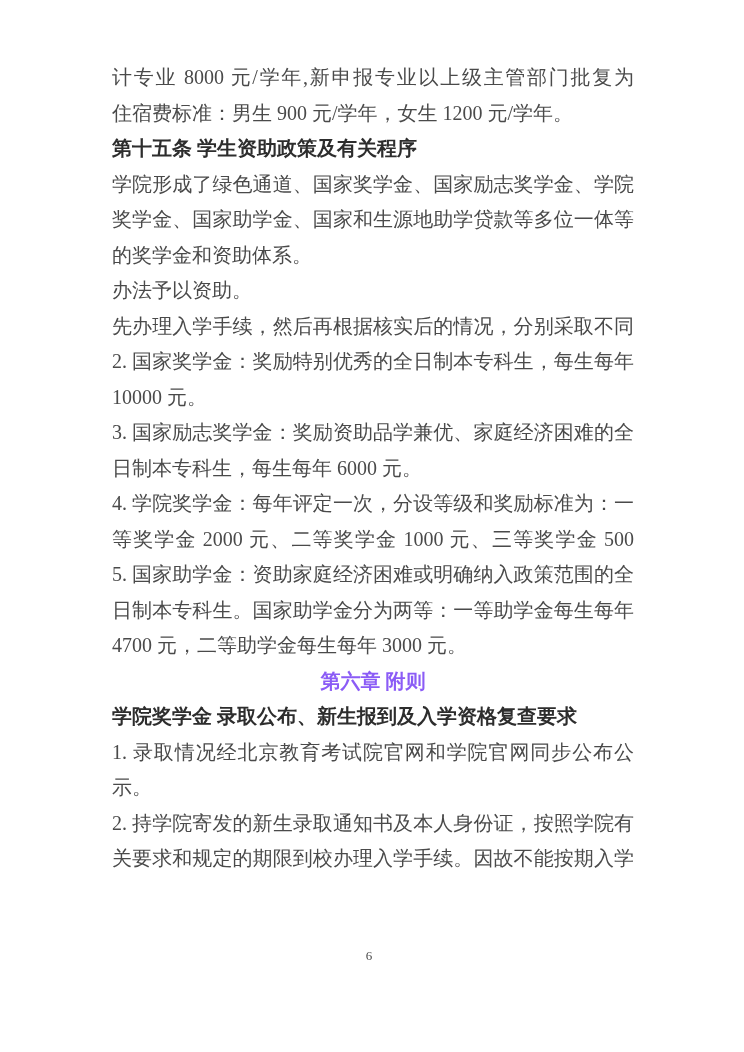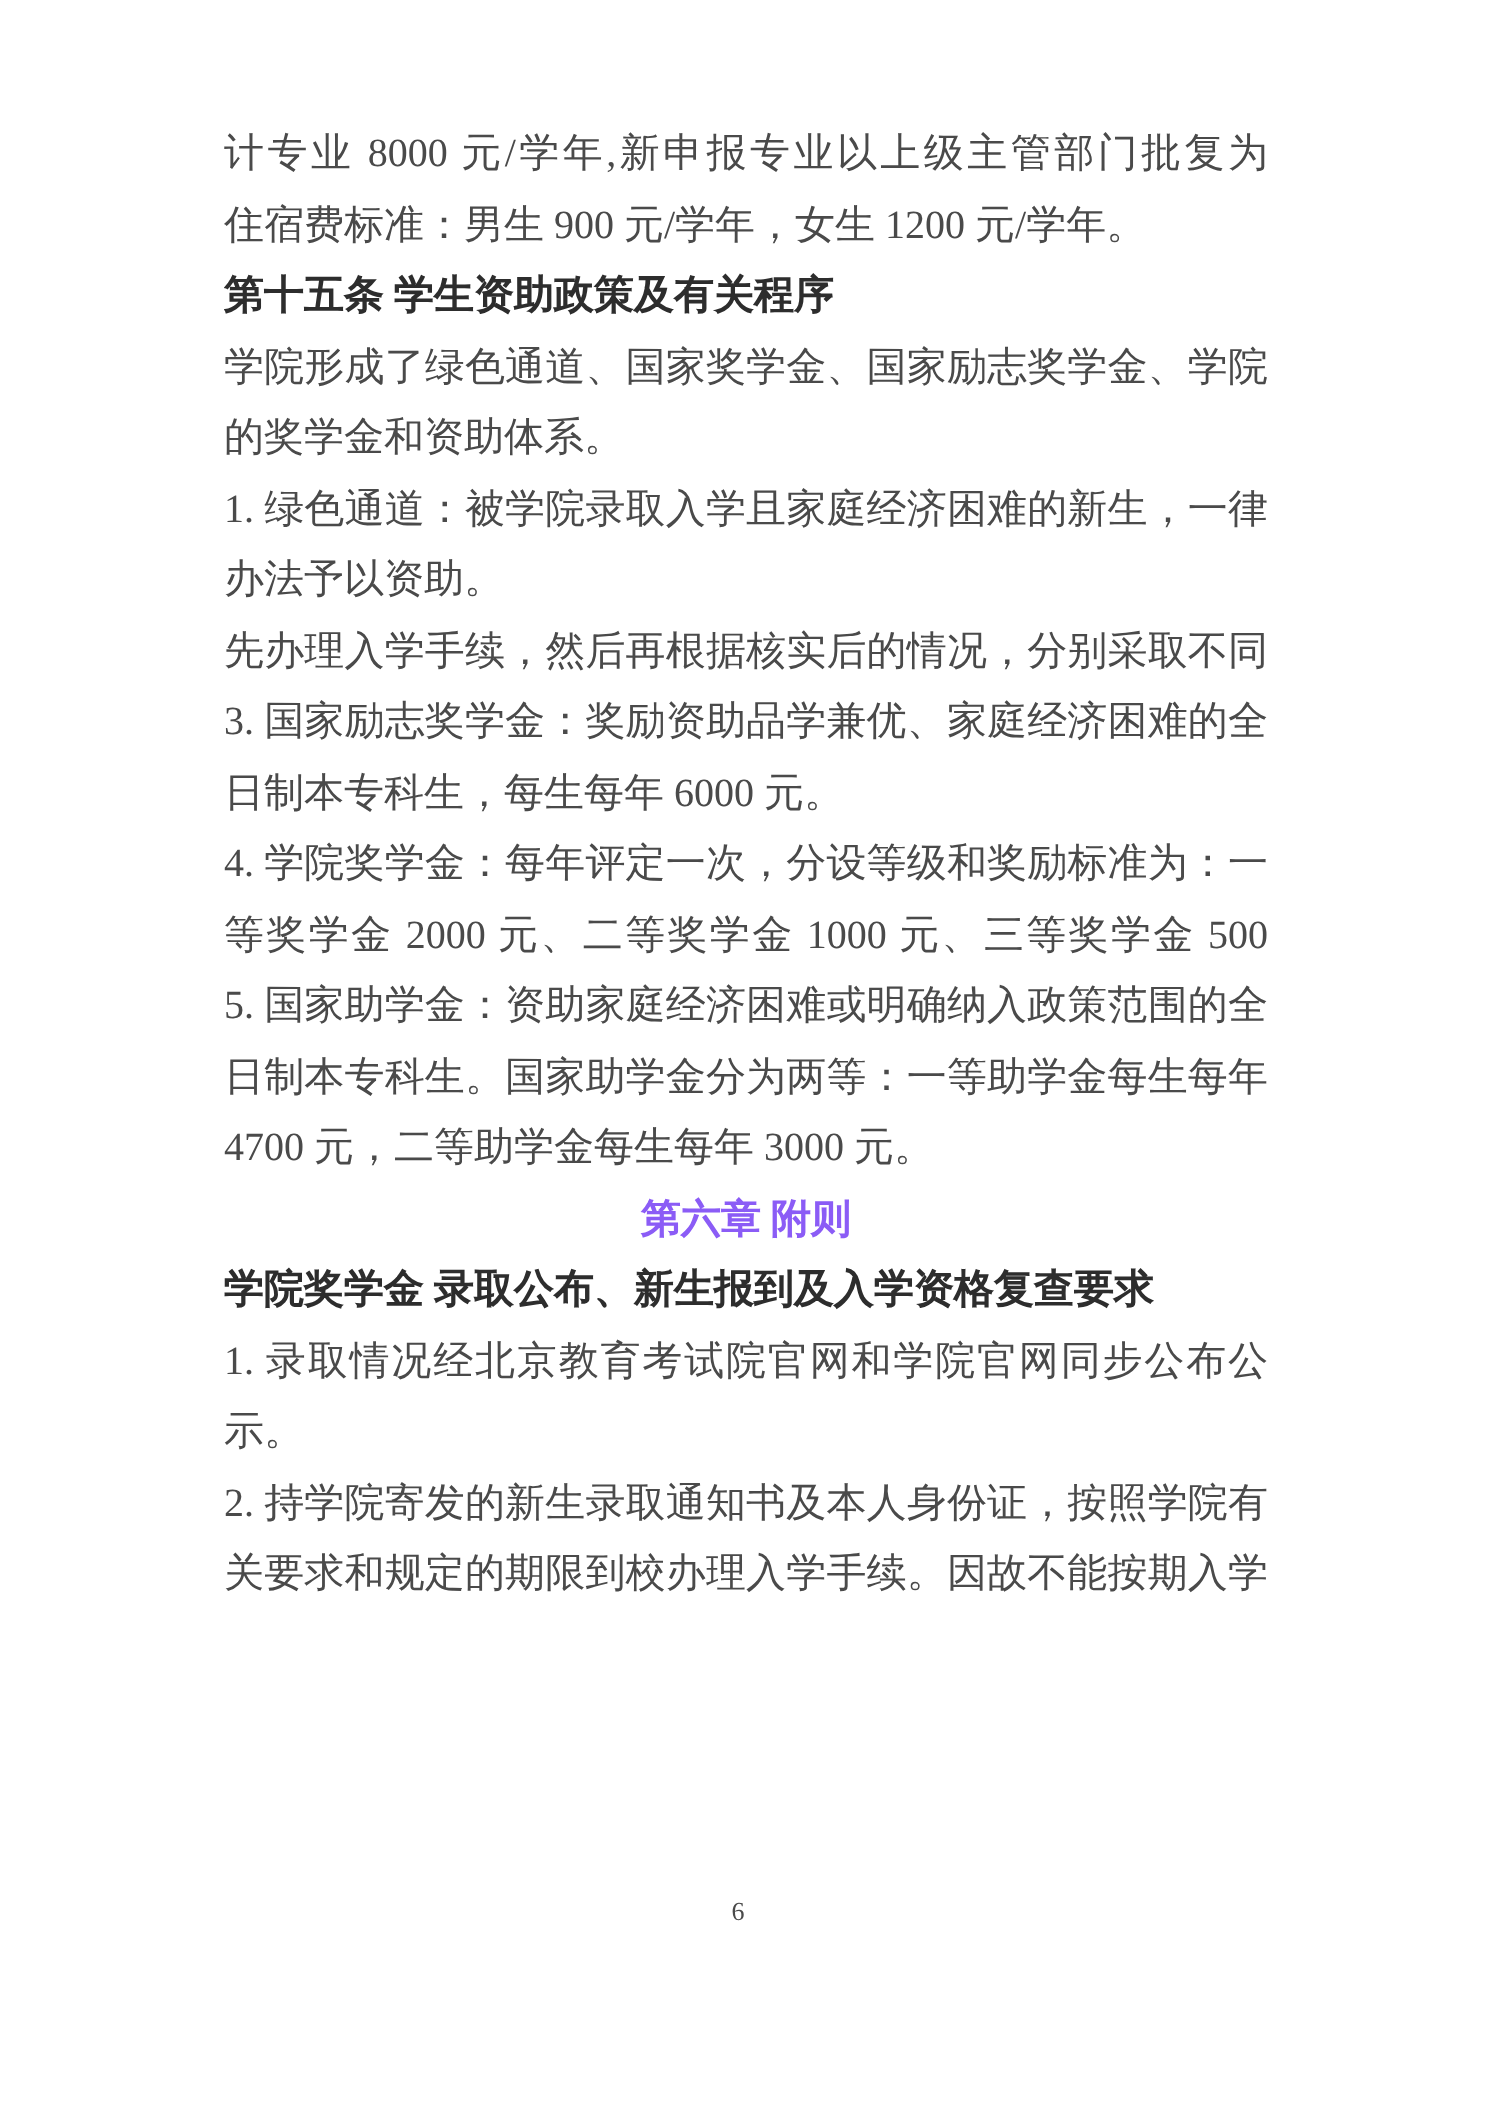--- a/index.html
+++ b/index.html
@@ -63,26 +63,30 @@
   <div class="content">
       <div class="block body">
         <div class="line">计专业 8000 元/学年,新申报专业以上级主管部门批复为准)。</div>
         <div class="line last">住宿费标准：男生 900 元/学年，女生 1200 元/学年。</div>
       </div>
       <div class="block heading">
         <div class="line last">第十五条 学生资助政策及有关程序</div>
       </div>
       <div class="block body">
         <div class="line">学院形成了绿色通道、国家奖学金、国家励志奖学金、学院</div>
+        <div class="line">奖学金、国家助学金、国家和生源地助学贷款等多位一体等</div>
         <div class="line last">的奖学金和资助体系。</div>
       </div>
       <div class="block body">
-        <div class="line">1. 绿色通道：被学院录取入学且家庭经济困难的新生，一律</div>
         <div class="line last">办法予以资助。</div>
         <div class="line">先办理入学手续，然后再根据核实后的情况，分别采取不同</div>
+      </div>
+      <div class="block body">
+        <div class="line">2. 国家奖学金：奖励特别优秀的全日制本专科生，每生每年</div>
+        <div class="line last">10000 元。</div>
       </div>
       <div class="block body">
         <div class="line">3. 国家励志奖学金：奖励资助品学兼优、家庭经济困难的全</div>
         <div class="line last">日制本专科生，每生每年 6000 元。</div>
       </div>
       <div class="block body">
         <div class="line">4. 学院奖学金：每年评定一次，分设等级和奖励标准为：一</div>
         <div class="line">等奖学金 2000 元、二等奖学金 1000 元、三等奖学金 500 元。</div>
       </div>
       <div class="block body">

